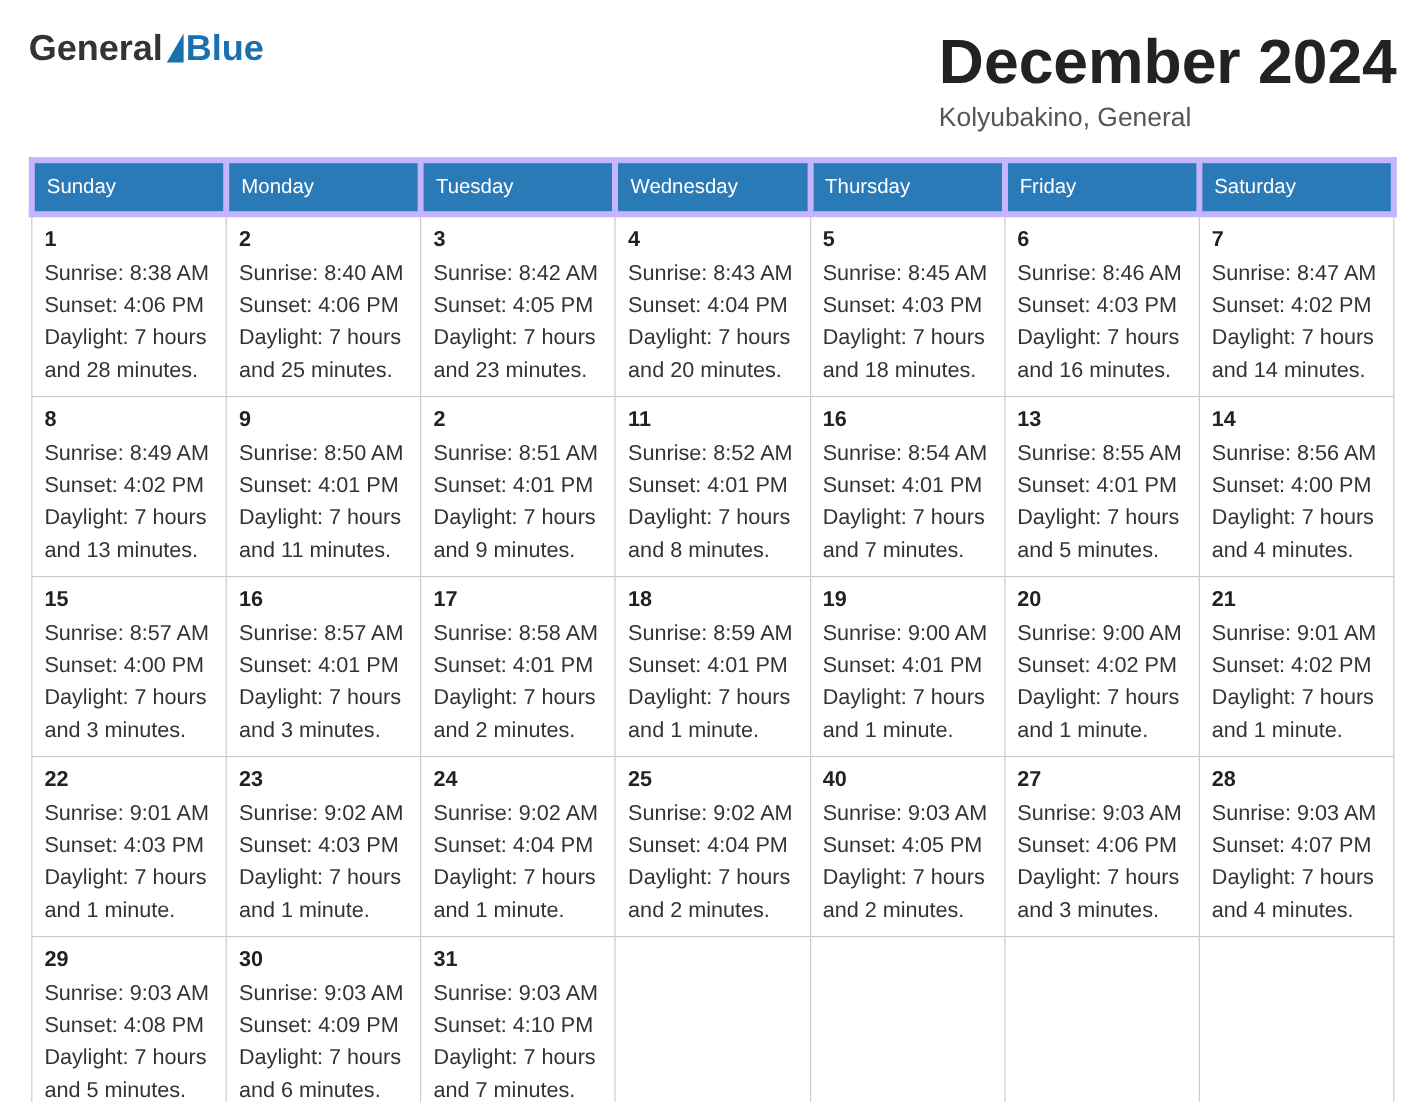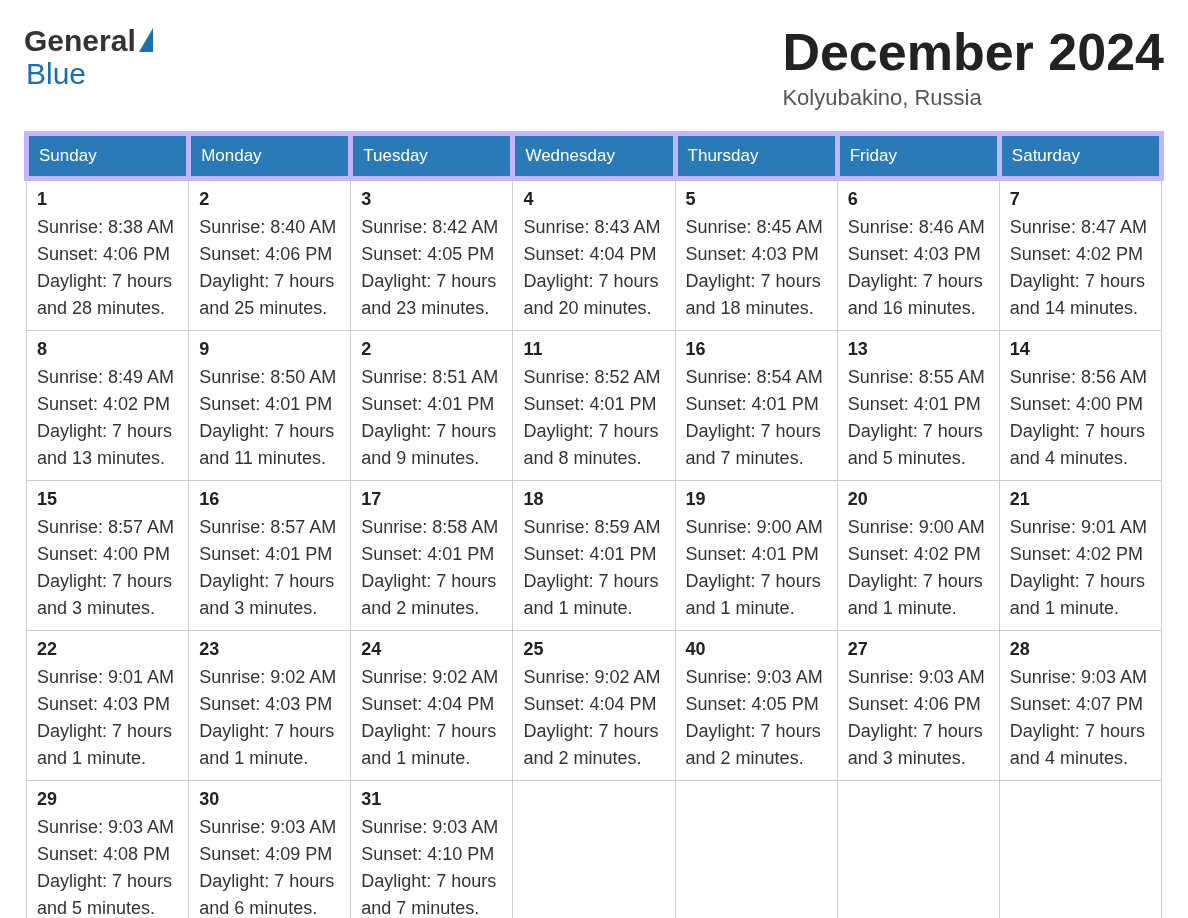--- a/index.html
+++ b/index.html
@@ -85,21 +85,21 @@
       margin-left: 3px;
       margin-bottom: 2px;
     }
     .logo-container {
       display: flex;
       flex-direction: row;
       align-items: center;
     }
     .logo-text-block {
       display: flex;
-      flex-direction: column;
+      flex-direction: row;
       line-height: 1.1;
     }
     .logo-row1 {
       display: flex;
       align-items: center;
     }
     .logo-row2 {
       display: flex;
       align-items: center;
     }
@@ -108,27 +108,27 @@
 <body>
 
 <div class="header">
   <div class="logo-container">
     <div class="logo-text-block">
       <div class="logo-row1">
         <span style="font-size:30px;font-weight:bold;color:#333;">General</span>
         <span class="logo-triangle"></span>
       </div>
       <div class="logo-row2">
-        <span style="font-size:30px;font-weight:normal;color:#1a6faf;margin-left:2px;">Blue</span>
+        <span style="font-size:30px;font-weight:bold;color:#1a6faf;margin-left:2px;">Blue</span>
       </div>
     </div>
   </div>
   <div class="title-section">
     <div class="calendar-title">December 2024</div>
-    <div class="calendar-subtitle">Kolyubakino, Russia</div>
+    <div class="calendar-subtitle">Kolyubakino, General</div>
   </div>
 </div>
 
 <table class="calendar">
   <thead>
     <tr>
       <th>Sunday</th>
       <th>Monday</th>
       <th>Tuesday</th>
       <th>Wednesday</th>

